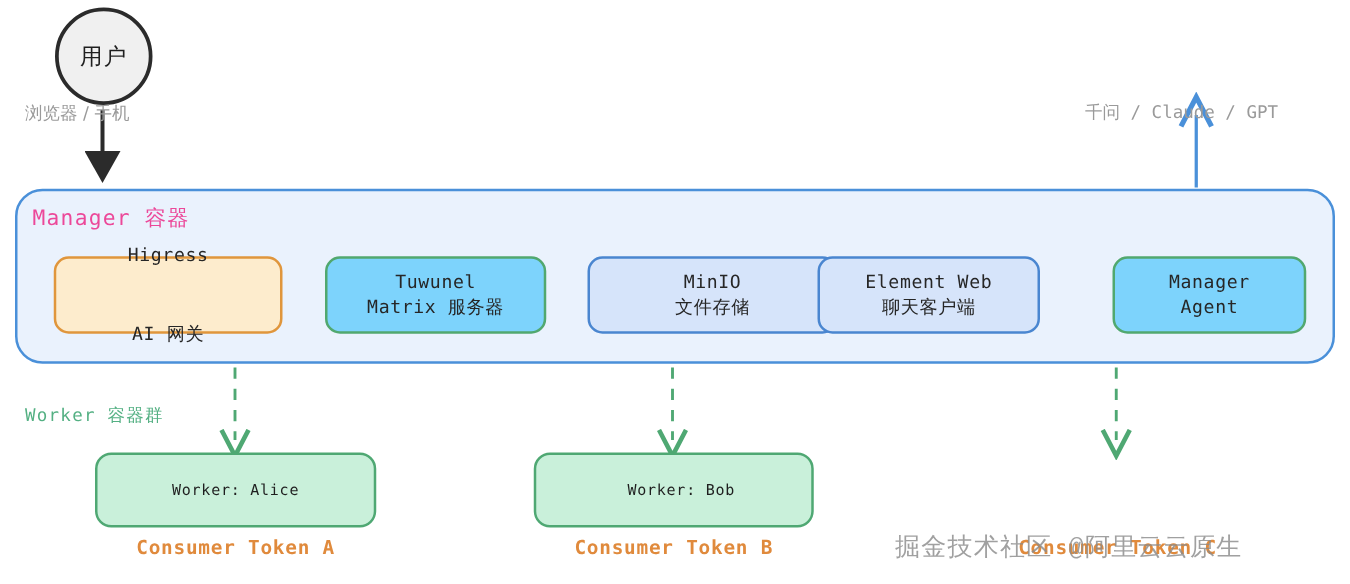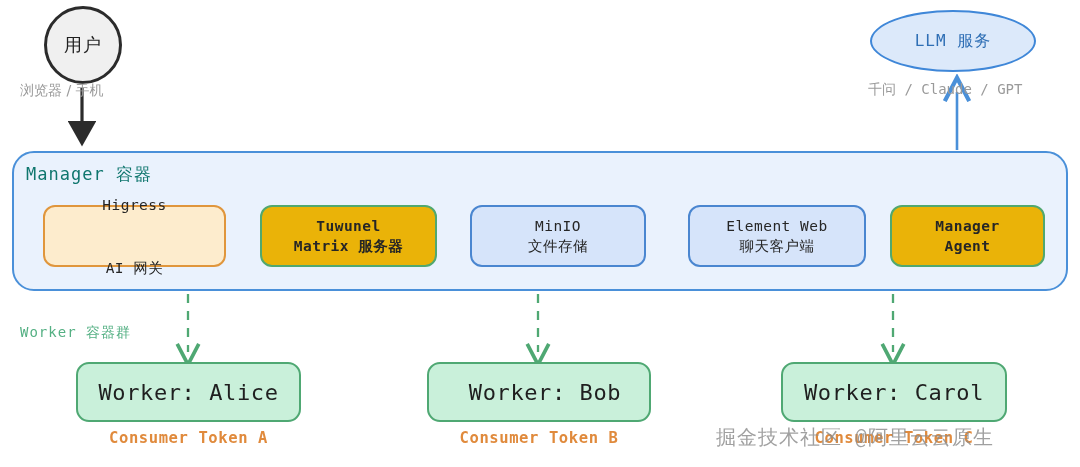--- a/index.html
+++ b/index.html
@@ -72,21 +72,21 @@
     left: 12px; top: 151px;
     width: 1056px; height: 140px;
     border: 2.5px solid #4a90d9;
     border-radius: 22px;
     background: #eaf2fd;
     box-sizing: border-box;
   }
   #manager-title {
     left: 26px; top: 163px;
     font-size: 17px;
-    color: #0f766e;
+    color: #ec4899;
     letter-spacing: 1px;
   }
 
   
   .svc-box {
     top: 205px;
     height: 62px;
     border-radius: 12px;
     border-width: 2px;
     border-style: solid;
@@ -97,21 +97,21 @@
     justify-content: center;
     line-height: 1.38;
   }
   .svc-box .l1, .svc-box .l2 {
     font-size: 14.5px;
     color: #262626;
     white-space: nowrap;
     letter-spacing: 0.5px;
   }
   .svc-orange { border-color: #e0963c; background: #fdeccd; }
-  .svc-green  { border-color: #51a86f; background: #eab308; font-weight: bold; }
+  .svc-green  { border-color: #51a86f; background: #7dd3fc; }
   .svc-blue   { border-color: #4a86d0; background: #d6e4fa; }
 
   
   #worker-group-label {
     left: 20px; top: 324px;
     font-size: 14px;
     color: #54b083;
     letter-spacing: 1px;
     white-space: nowrap;
   }
@@ -120,21 +120,21 @@
   .worker-box {
     top: 362px;
     height: 60px;
     border: 2px solid #4fa873;
     background: #c9f0da;
     border-radius: 13px;
     box-sizing: border-box;
     display: flex; align-items: center; justify-content: center;
   }
   .worker-box .lbl {
-    font-size: 22px;
+    font-size: 12px;
     color: #1f1f1f;
     letter-spacing: 0.6px;
     white-space: nowrap;
   }
   .token-label {
     top: 429px;
     font-size: 15.5px;
     color: #e08a3c;
     text-align: center;
     letter-spacing: 0.6px;
@@ -185,44 +185,41 @@
     <line x1="188" y1="294" x2="188" y2="352" stroke="#4fa873" stroke-width="2.3" stroke-dasharray="9 8" marker-end="url(#arrow-green)"></line>
     <line x1="538" y1="294" x2="538" y2="352" stroke="#4fa873" stroke-width="2.3" stroke-dasharray="9 8" marker-end="url(#arrow-green)"></line>
     <line x1="893" y1="294" x2="893" y2="352" stroke="#4fa873" stroke-width="2.3" stroke-dasharray="9 8" marker-end="url(#arrow-green)"></line>
   </svg>
 
   <div class="abs" id="user-circle">
     <span class="lbl">用户</span>
   </div>
   <div class="abs" id="user-edge-label">浏览器 / 手机</div>
 
-  <div class="abs" id="llm-ellipse">
-    <span class="lbl">LLM 服务</span>
-  </div>
   <div class="abs" id="llm-edge-label">千问 / Claude / GPT</div>
 
   <div class="abs" id="manager-container"></div>
   <div class="abs" id="manager-title">Manager 容器</div>
 
   <div class="abs svc-box svc-orange" style="left:43px; width:183px;gap:43px;">
     <span class="l1">Higress</span>
     <span class="l2">AI 网关</span>
   </div>
 
   <div class="abs svc-box svc-green" style="left:260px; width:177px;">
     <span class="l1">Tuwunel</span>
     <span class="l2">Matrix 服务器</span>
   </div>
 
-  <div class="abs svc-box svc-blue" style="left:470px; width:176px;">
+  <div class="abs svc-box svc-blue" style="left:470px; width:200px;">
     <span class="l1">MinIO</span>
     <span class="l2">文件存储</span>
   </div>
 
-  <div class="abs svc-box svc-blue" style="left:688px; width:178px;">
+  <div class="abs svc-box svc-blue" style="left:654px; width:178px;">
     <span class="l1">Element Web</span>
     <span class="l2">聊天客户端</span>
   </div>
 
   <div class="abs svc-box svc-green" style="left:890px; width:155px;">
     <span class="l1">Manager</span>
     <span class="l2">Agent</span>
   </div>
 
   <div class="abs" id="worker-group-label">Worker 容器群</div>
@@ -230,20 +227,17 @@
   <div class="abs worker-box" style="left:76px; width:225px;">
     <span class="lbl">Worker: Alice</span>
   </div>
   <div class="abs token-label" style="left:76px; width:225px;">Consumer Token A</div>
 
   <div class="abs worker-box" style="left:427px; width:224px;padding-left:12px;">
     <span class="lbl">Worker: Bob</span>
   </div>
   <div class="abs token-label" style="left:427px; width:224px;">Consumer Token B</div>
 
-  <div class="abs worker-box" style="left:781px; width:226px;">
-    <span class="lbl">Worker: Carol</span>
-  </div>
   <div class="abs token-label" style="left:781px; width:226px;">Consumer Token C</div>
 
   <div class="abs" id="watermark">掘金技术社区 @阿里云云原生</div>
 
 </div>
 
 </body></html>

